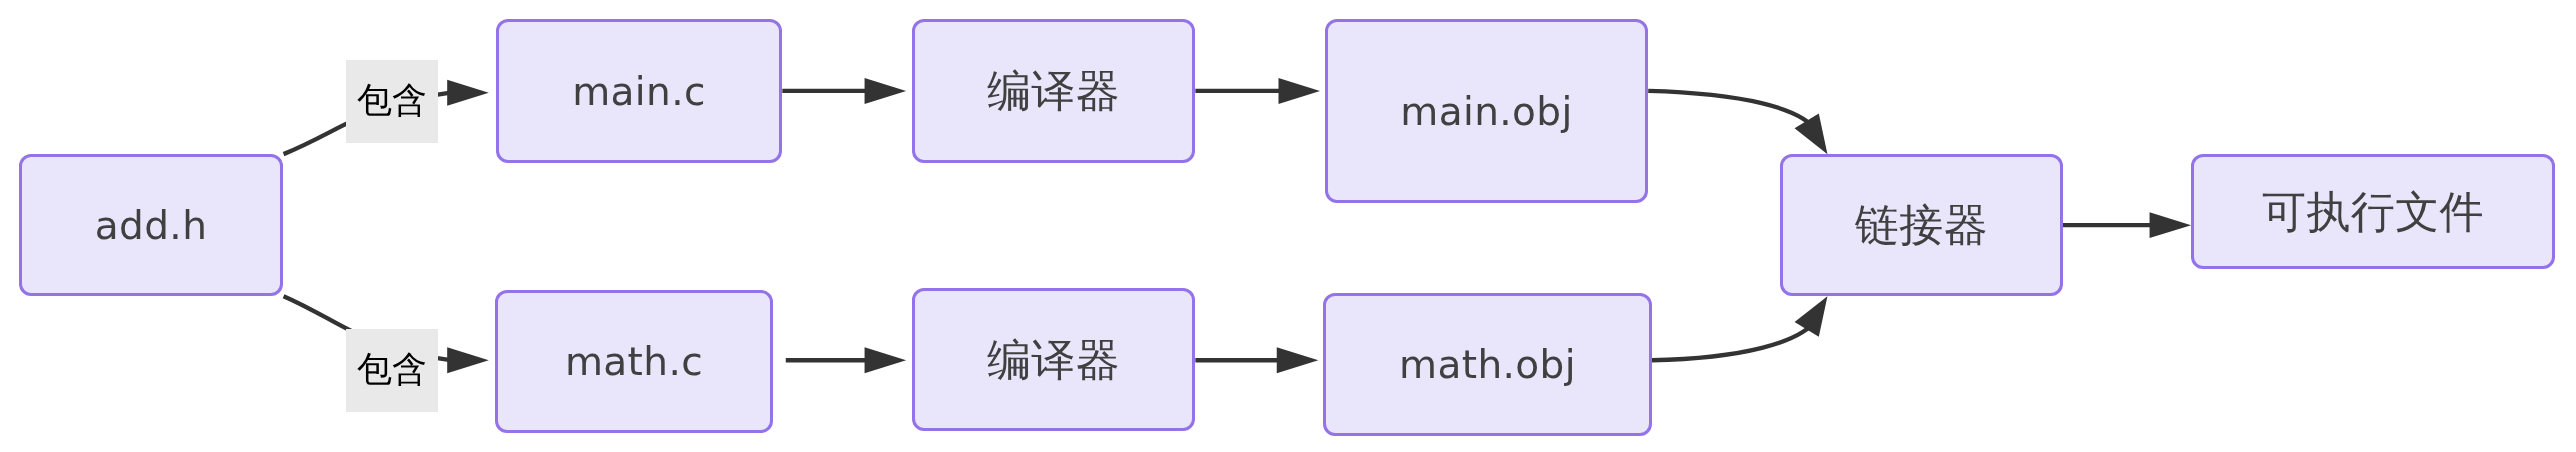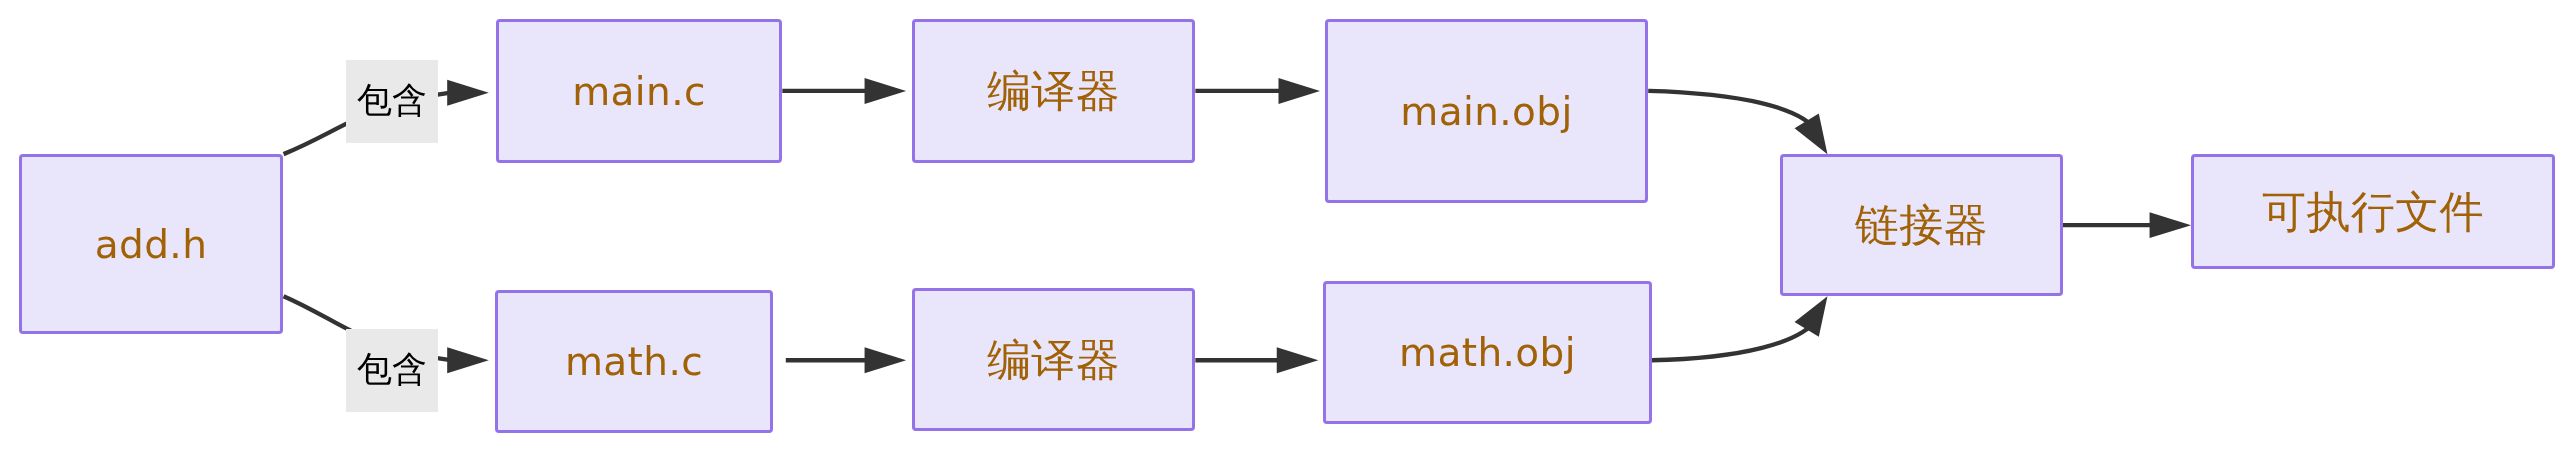--- a/index.html
+++ b/index.html
@@ -10,25 +10,25 @@
     width:2576px;
     height:452px;
     background:#ffffff;
     overflow:hidden;
   }
   .node{
     position:absolute;
     box-sizing:border-box;
     background:#e9e6fb;
     border:3.5px solid #9472e8;
-    border-radius:4px;
+    border-radius:12px;
     display:flex;
     align-items:center;
     justify-content:center;
-    color:#a16207;
+    color:#404040;
   }
   .node .label{
     font-size:40px;
     line-height:1;
     letter-spacing:0.4px;
     white-space:nowrap;
   }
   .node.latin .label{
     font-family:"DejaVu Sans","Liberation Sans",sans-serif;
     font-size:39px;
@@ -111,21 +111,21 @@
       <path d="M 1907 416 C 2010 414 2080 396 2098 368"></path>
       <polygon points="2072,372 2110,342 2100,389"></polygon>
     </g>
 
     <g>
       <path d="M 2382 260 L 2484 260"></path>
       <polygon points="2482,245 2530,260 2482,275"></polygon>
     </g>
   </svg>
 
-  <div class="node latin" style="left:19px; top:154px; width:264px; height:180px;text-align:center;">
+  <div class="node latin" style="left:19px; top:154px; width:264px; height:142px;text-align:center;">
     <span class="label">add.h</span>
   </div>
 
   <div class="node latin" style="left:496px; top:19px; width:286px; height:144px;">
     <span class="label">main.c</span>
   </div>
 
   <div class="node cjk" style="left:912px; top:19px; width:283px; height:144px;">
     <span class="label">编译器</span>
   </div>
@@ -135,21 +135,21 @@
   </div>
 
   <div class="node latin" style="left:495px; top:290px; width:278px; height:143px;">
     <span class="label">math.c</span>
   </div>
 
   <div class="node cjk" style="left:912px; top:288px; width:283px; height:143px;">
     <span class="label">编译器</span>
   </div>
 
-  <div class="node latin" style="left:1323px; top:281px; width:329px; height:143px;text-align:center;">
+  <div class="node latin" style="left:1323px; top:293px; width:329px; height:143px;text-align:center;">
     <span class="label">math.obj</span>
   </div>
 
   <div class="node cjk" style="left:1780px; top:154px; width:283px; height:142px;text-align:center;">
     <span class="label">链接器</span>
   </div>
 
   <div class="node cjk" style="left:2191px; top:154px; width:364px; height:115px;">
     <span class="label">可执行文件</span>
   </div>

